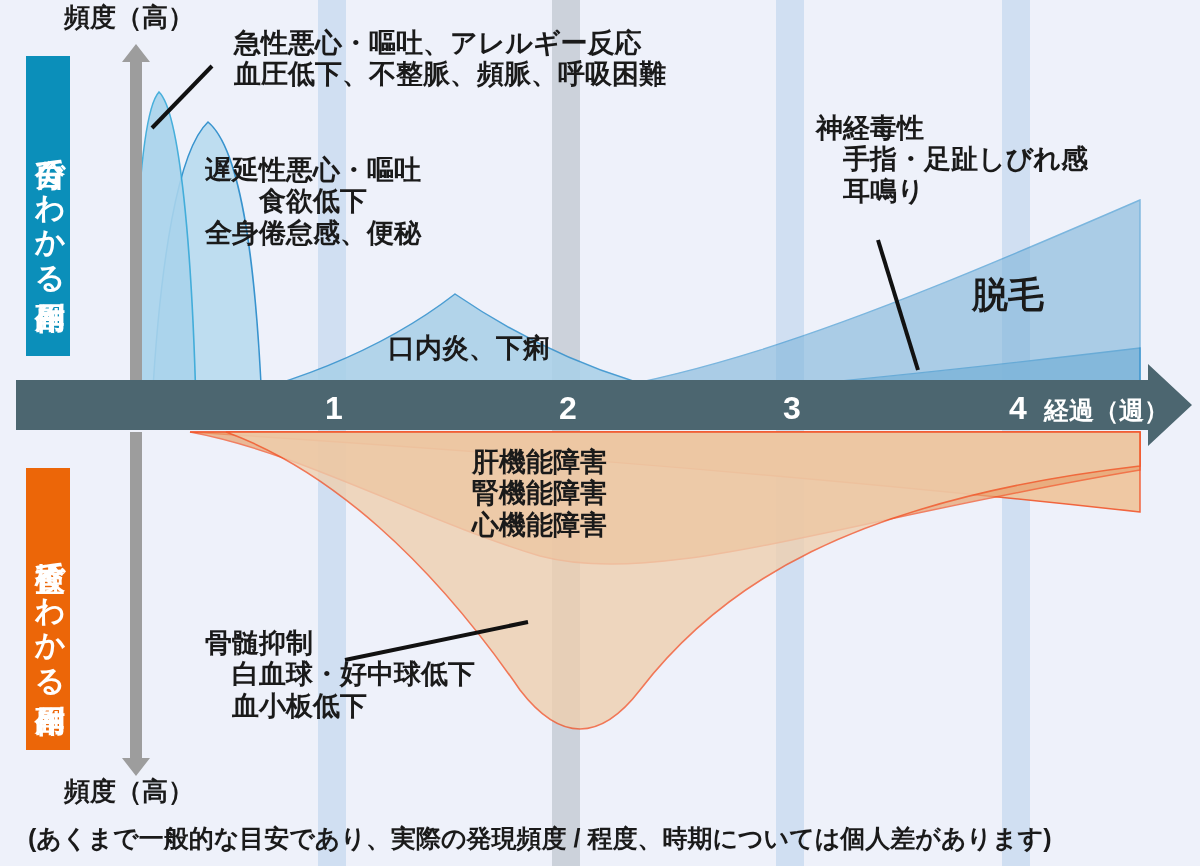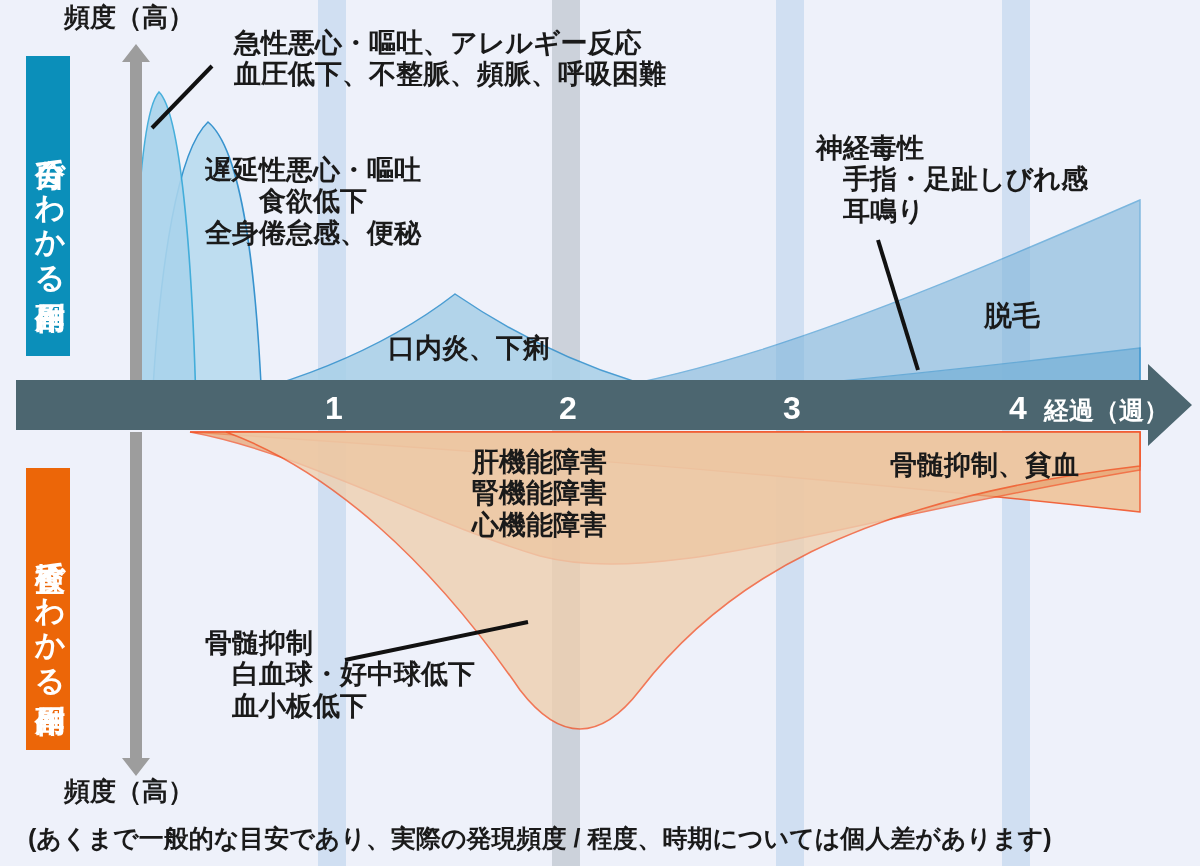--- a/index.html
+++ b/index.html
@@ -28,22 +28,22 @@
   }
   #banner-self{left:26px;top:56px;width:44px;height:300px;background:#0b8fba;font-size:30px;}
   #banner-test{left:26px;top:468px;width:44px;height:282px;background:#ec6608;font-size:30px;}
 
   #axis-top-label{left:64px;top:2px;font-size:26px;}
   #axis-bottom-label{left:64px;top:776px;font-size:26px;}
 
   #ann-acute{left:214px;top:28px;font-size:27px;margin-left:20px;}
   #ann-delayed{left:205px;top:155px;font-size:27px;text-align:center;}
   #ann-mucositis{left:388px;top:333px;font-size:27px;}
-  #ann-neuro{left:816px;top:113px;font-size:27px;margin-top:20px;}
-  #ann-alopecia{left:972px;top:300px;font-size:28px;margin-left:12px;}
+  #ann-neuro{left:816px;top:113px;font-size:27px;}
+  #ann-alopecia{left:972px;top:274px;font-size:36px;}
   #ann-organ{left:424px;top:447px;font-size:27px;margin-left:48px;}
   #ann-myelo-right{left:890px;top:450px;font-size:27px;}
   #ann-myelo-left{left:205px;top:628px;font-size:27px;}
 
   #footer-note{left:28px;top:824px;font-size:25px;text-align:right;}
 
   .tick{
     position:absolute;color:#ffffff;font-weight:700;font-size:32px;
     text-align:center;width:40px;
   }
@@ -151,21 +151,20 @@
   <div class="lbl" id="ann-neuro">神経毒性
 　手指・足趾しびれ感
 　耳鳴り</div>
 
   <div class="lbl" id="ann-alopecia">脱毛</div>
 
   <div class="lbl" id="ann-organ">肝機能障害
 腎機能障害
 心機能障害</div>
 
-  <div class="lbl" id="ann-myelo-right">骨髄抑制、貧血</div>
 
   <div class="lbl" id="ann-myelo-left">骨髄抑制
 　白血球・好中球低下
 　血小板低下</div>
 
   <div class="tick" id="tick-1">1</div>
   <div class="tick" id="tick-2">2</div>
   <div class="tick" id="tick-3">3</div>
   <div class="tick" id="tick-4">4</div>
 

